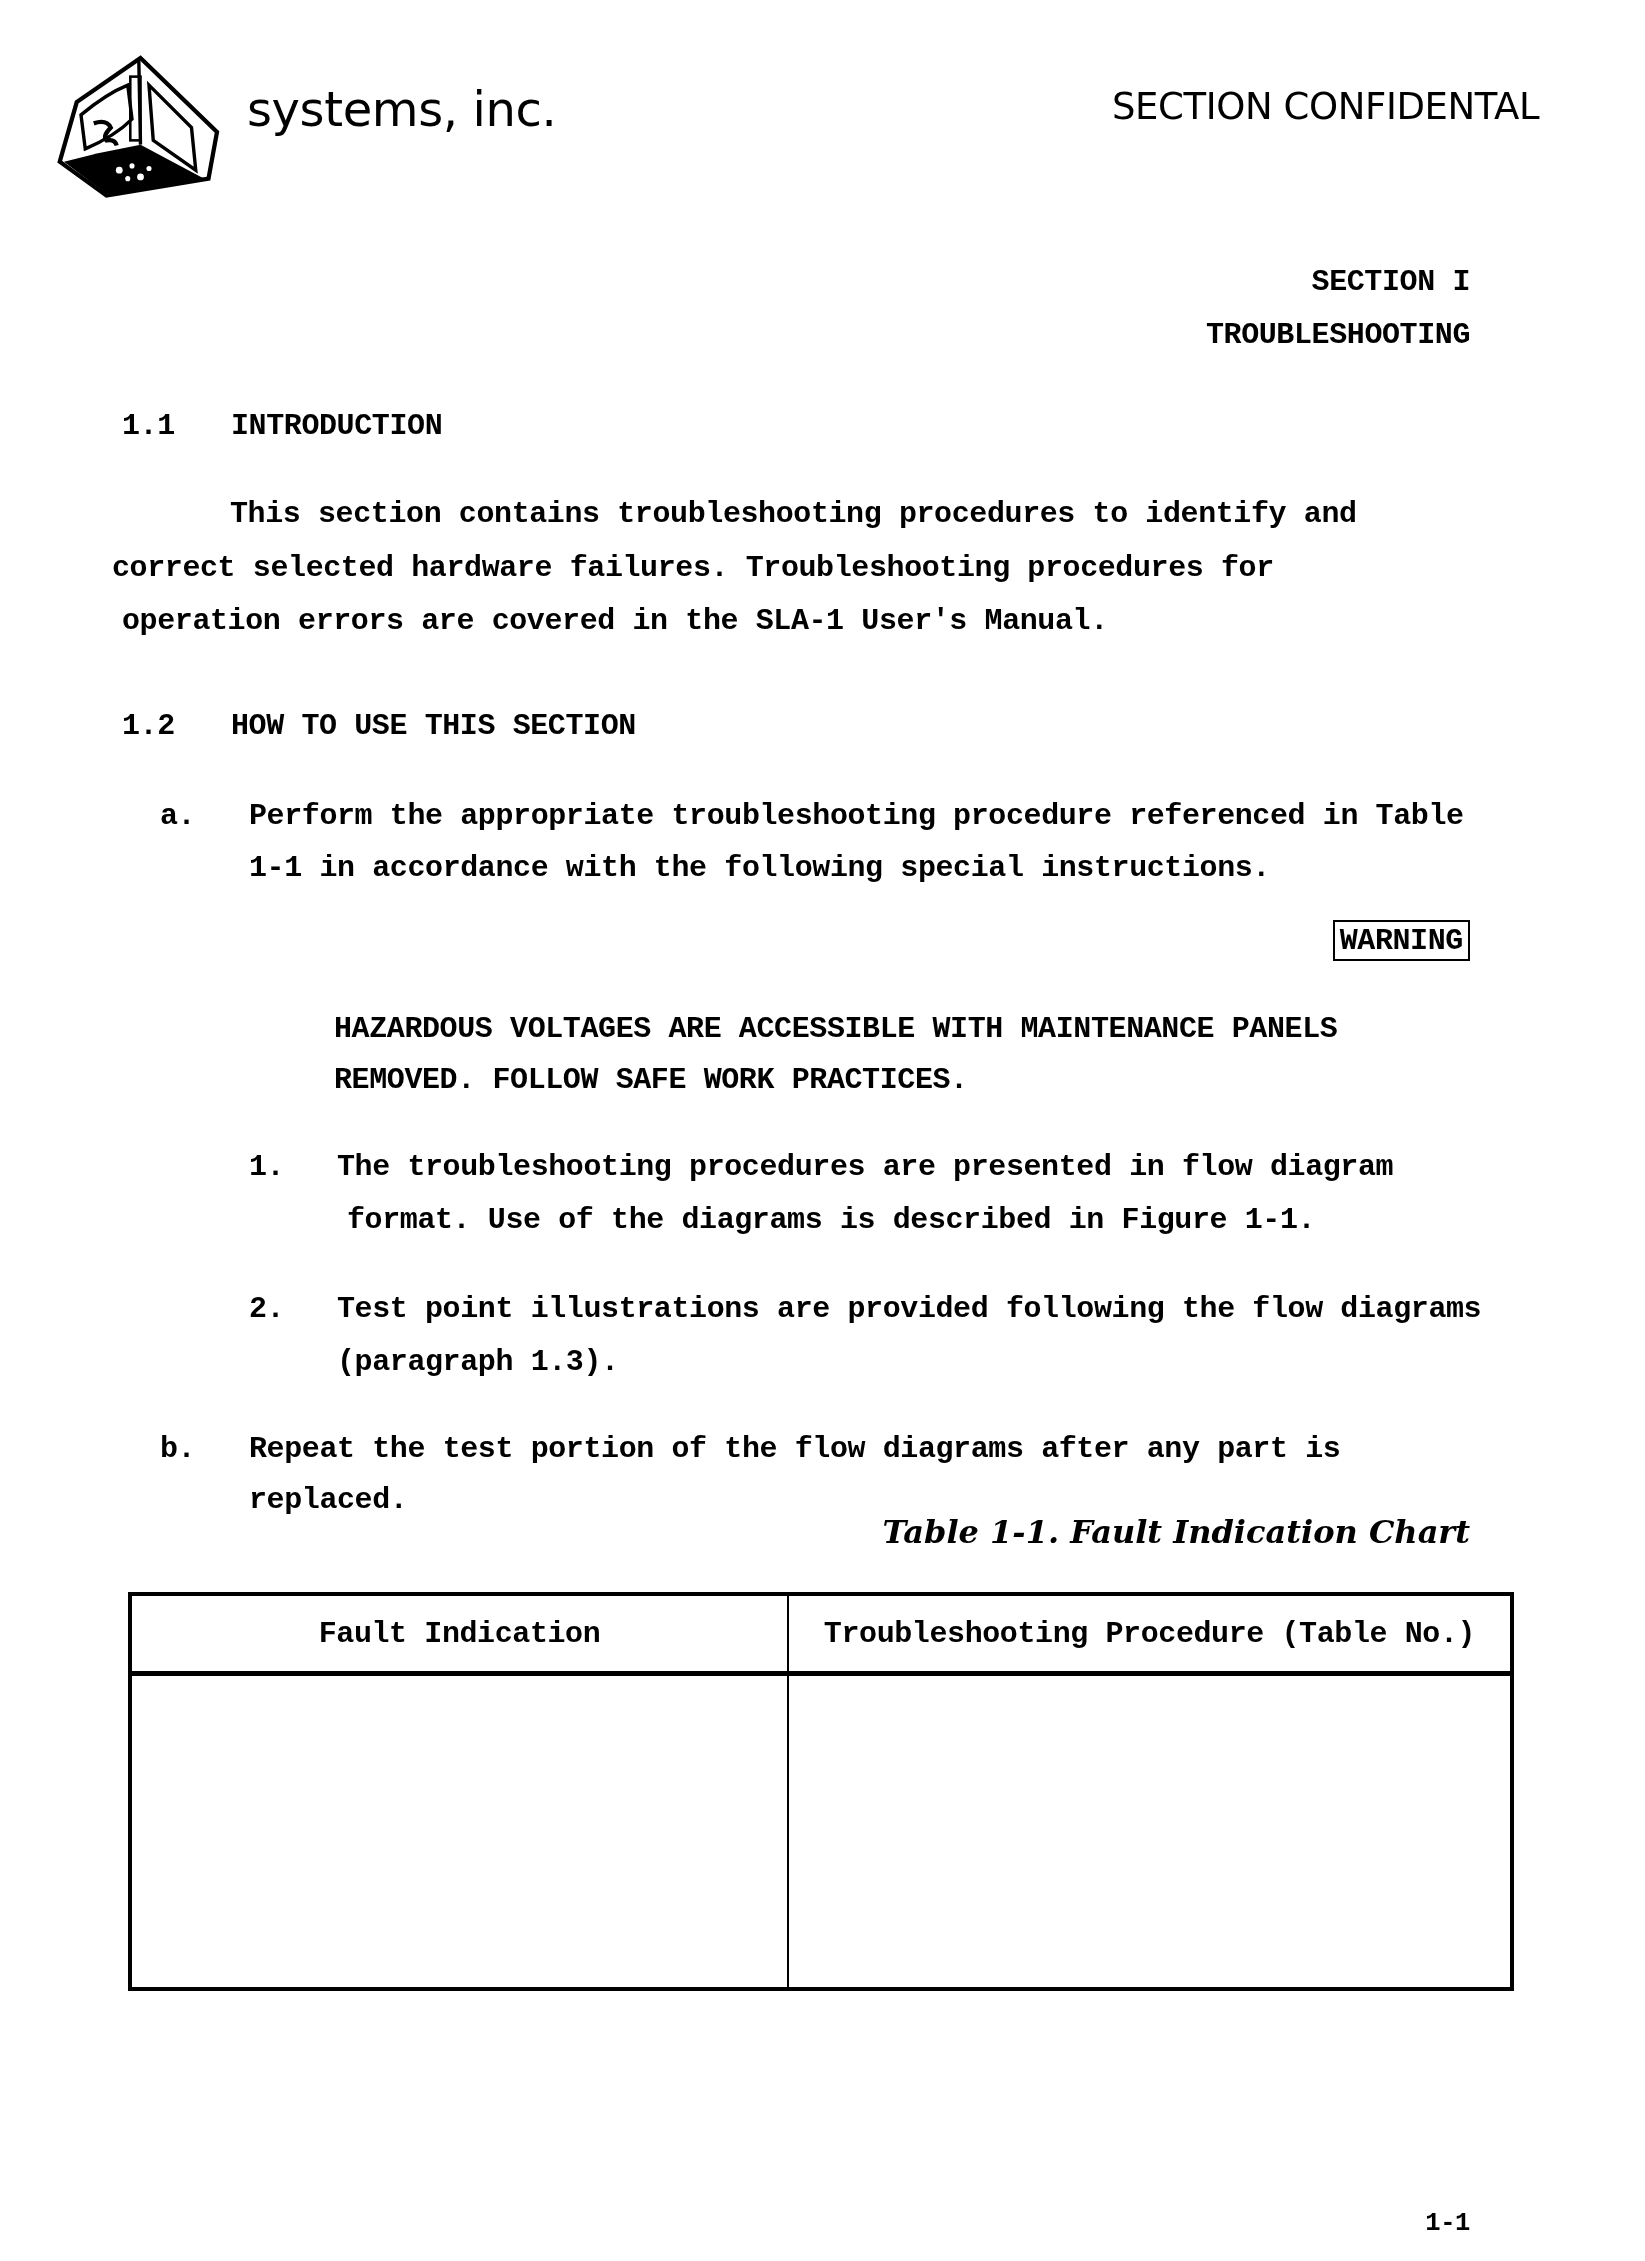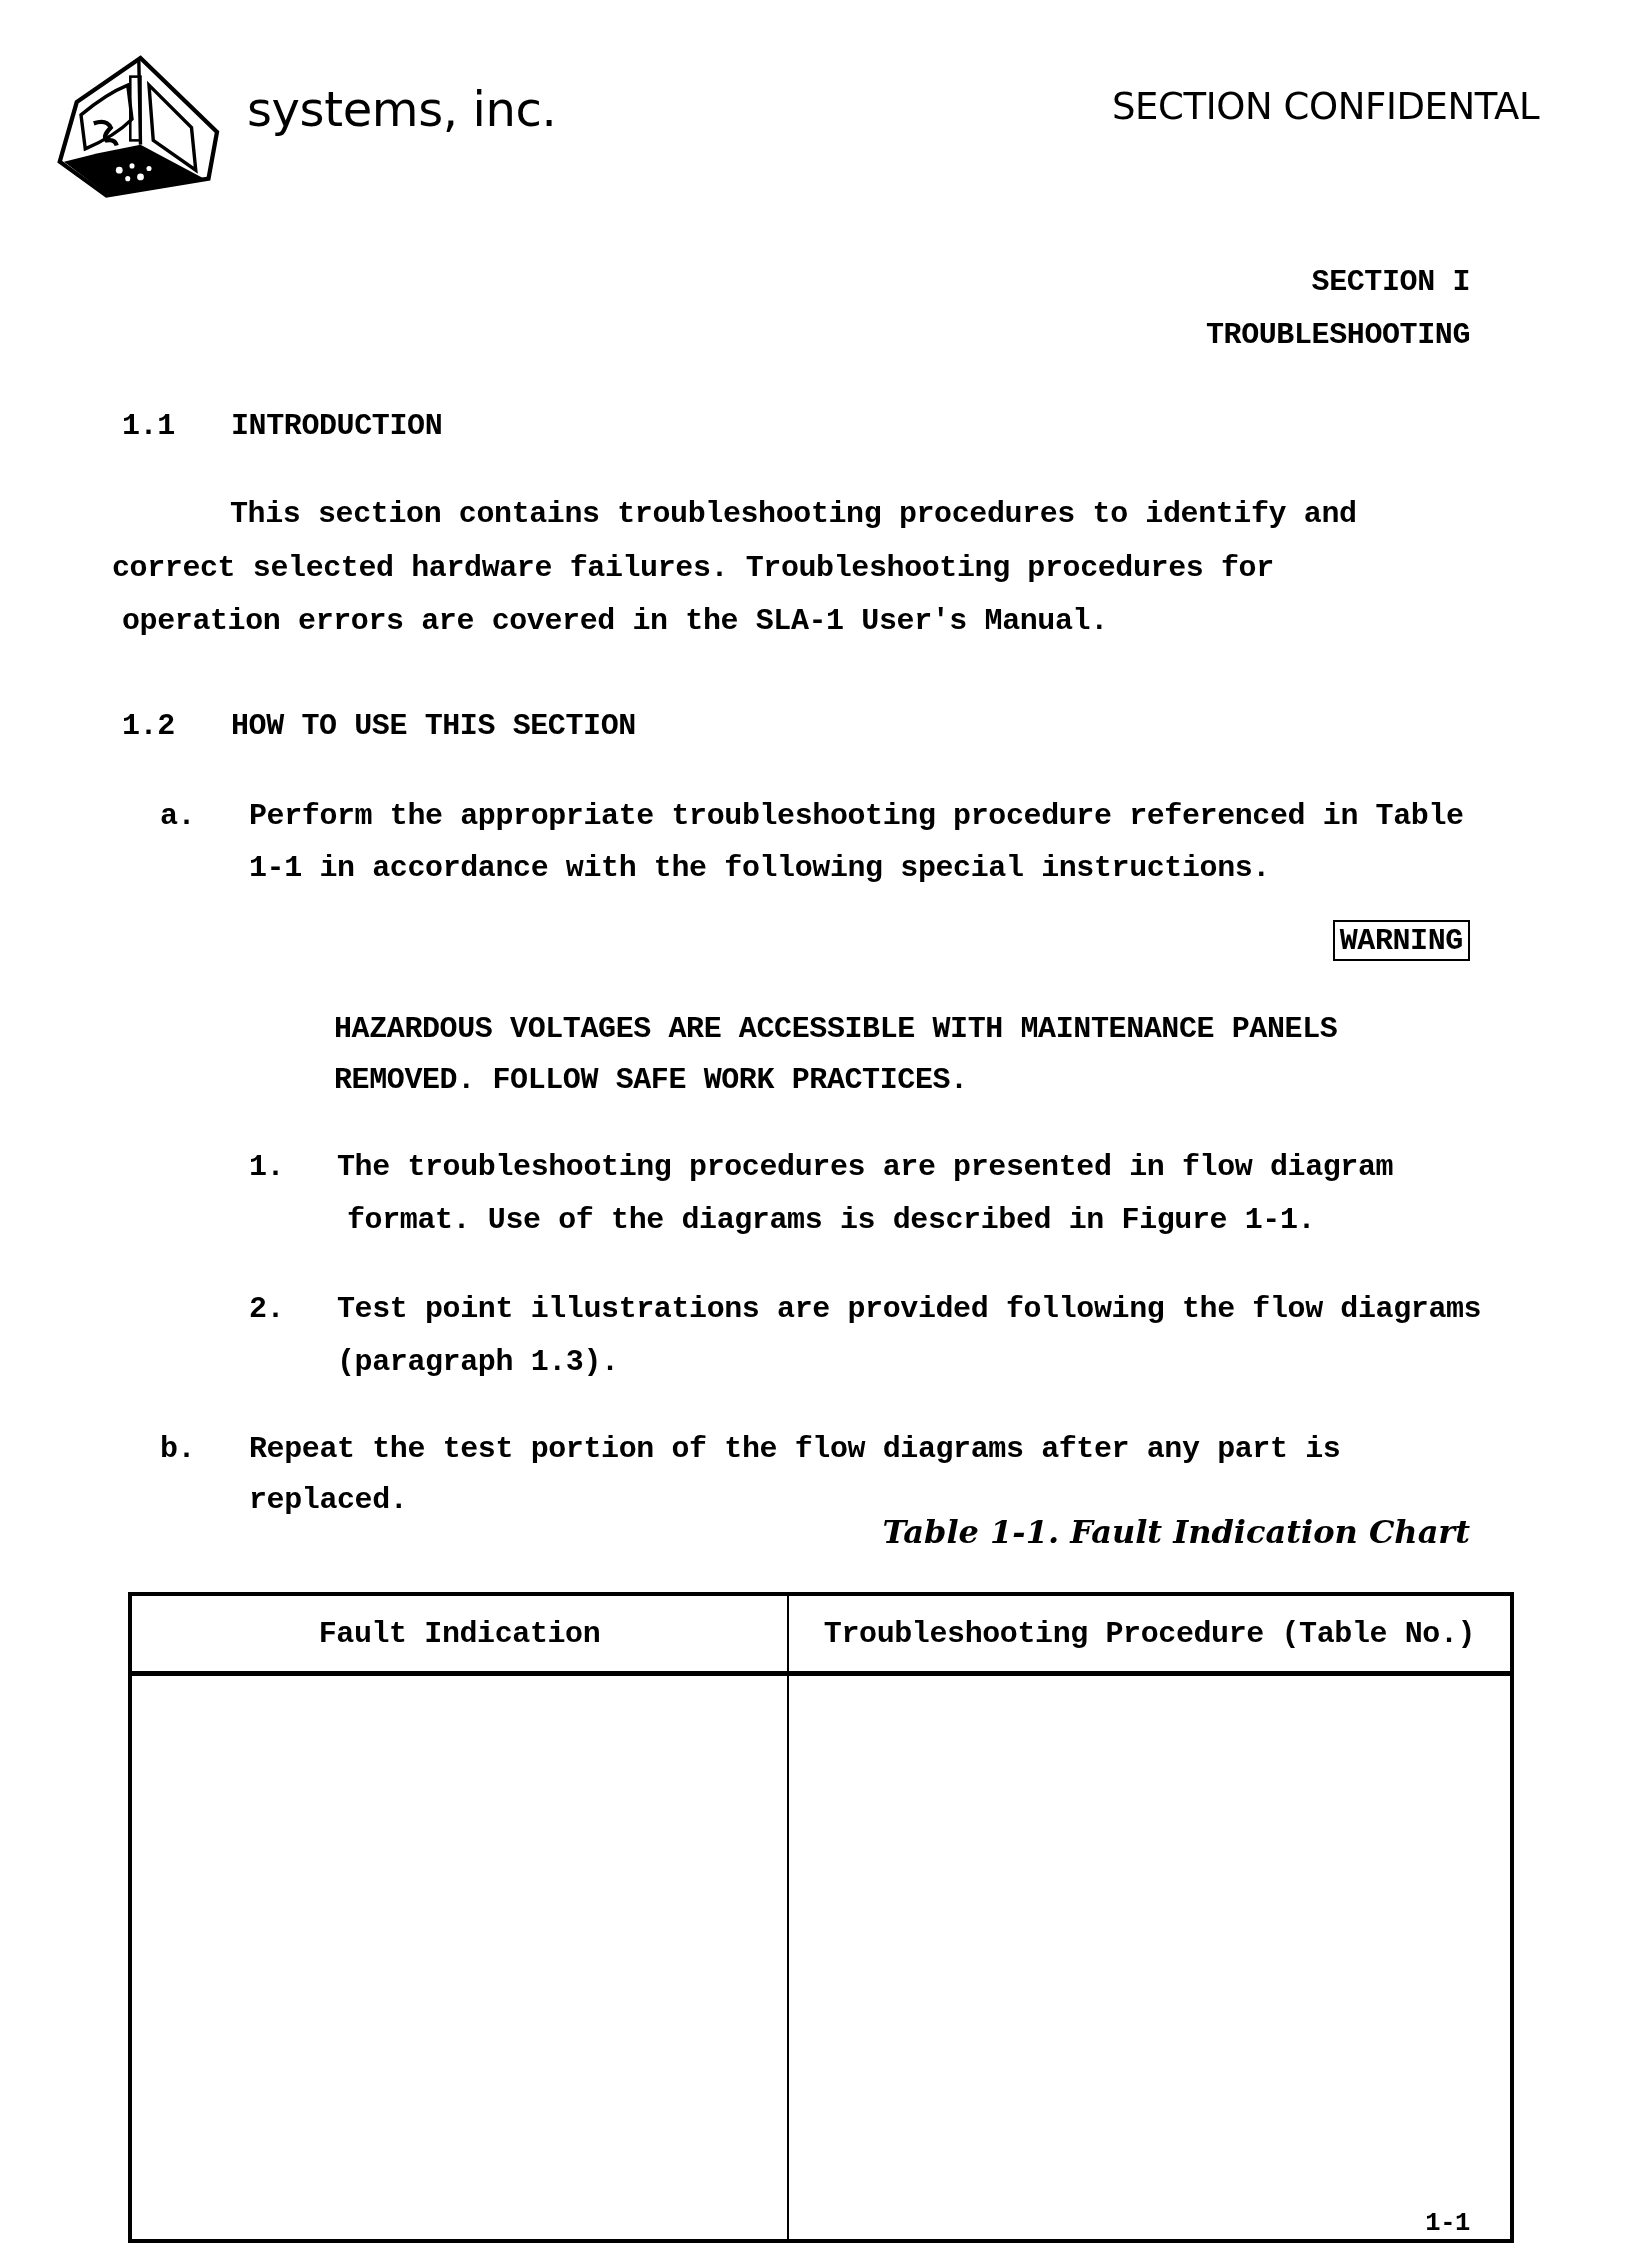--- a/index.html
+++ b/index.html
@@ -6,21 +6,21 @@
   body{width:1646px;height:2261px;position:relative;overflow:hidden;color:#000;
        font-family:"DejaVu Sans Mono","Liberation Mono",monospace;font-weight:bold;}
   .abs{position:absolute;}
   .mono{font-family:"Liberation Mono","DejaVu Sans Mono",monospace;font-weight:bold;font-size:30px;letter-spacing:-0.4px;}
   #logo{left:47px;top:51px;width:187px;height:149px;}
   #brand{left:247px;top:81px;font-family:"DejaVu Sans","Liberation Sans",sans-serif;font-weight:normal;font-size:48px;letter-spacing:-0.4px;}
   #confidential{left:1112px;top:85px;font-family:"DejaVu Sans","Liberation Sans",sans-serif;font-weight:normal;font-size:37px;letter-spacing:-0.4px;}
   .center{left:0;width:1470px;text-align:right;}
   .warn{border:2.6px solid #000;padding:1.7px 5.1px;display:inline-block;}
   #caption{font-family:"DejaVu Serif","Liberation Serif",serif;font-style:italic;font-weight:bold;font-size:32px;}
-  table#fault{position:absolute;left:128px;top:1592px;width:1386px;height:651px;border-collapse:collapse;
+  table#fault{position:absolute;left:128px;top:1592px;width:1386px;height:399px;border-collapse:collapse;
       border:4.3px solid #000;}
   #fault th{height:75px;border-bottom:5.1px solid #000;font-weight:bold;}
   #fault th,#fault td{border-left:2.6px solid #000;border-right:2.6px solid #000;padding:0;}
   #fault th:first-child{width:655px;}
 </style>
 </head>
 <body>
 
 <svg id="logo" class="abs" viewBox="0 0 220 175">
   <polygon points="110,8 200,95 190,150 70,170 15,130 35,60" fill="#fff" stroke="#000" stroke-width="5"></polygon>

